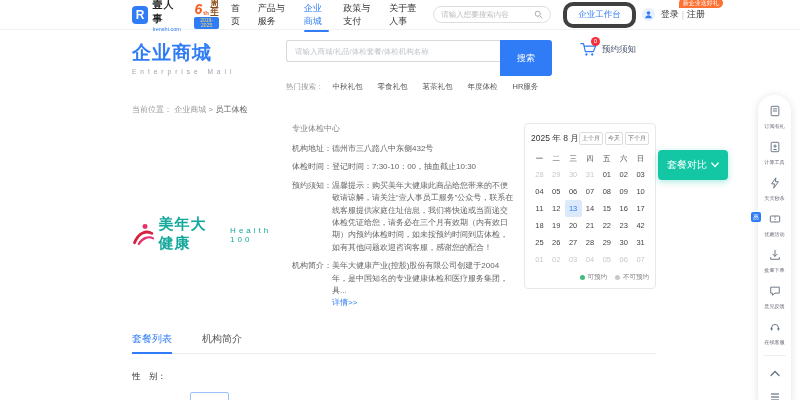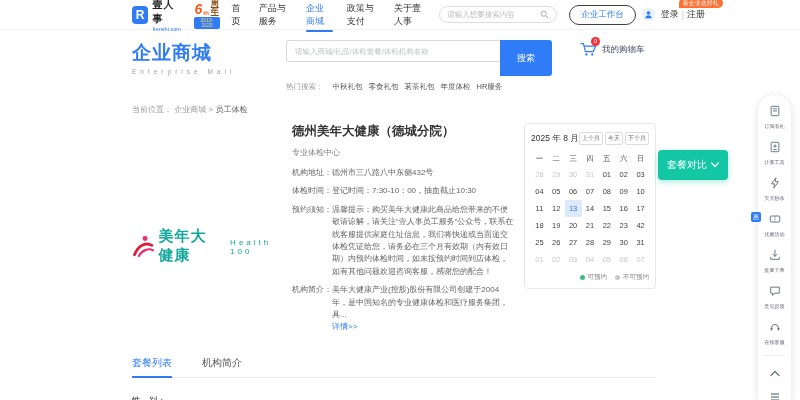--- a/index.html
+++ b/index.html
@@ -19,21 +19,21 @@
   .anniv-small { font-size:8px; color:#8a4a12; font-weight:bold;text-decoration:underline; }
   .anniv-years { display:block; margin-top:1px; background:#2F7CF6; color:#ffd766; font-size:5px; border-radius:2px; padding:1px 3px; }
   .topnav { display:flex; gap:14px; }
   .nav-item { font-size:9px; color:#333; cursor:pointer; position:relative; padding:4px 0; }
   .nav-item.active { color:#2F7CF6; }
   .nav-item.active::after { content:""; position:absolute; left:0; right:0; bottom:0; height:2px; background:#2F7CF6; border-radius:1px; }
   .topsearch { display:flex; align-items:center; width:118px; height:17px; border:1px solid #ddd; border-radius:9px; padding:0 7px; background:#fff; }
   .topsearch input { border:none; outline:none; flex:1; font-size:7.5px; color:#666; min-width:0; }
   .topsearch input::placeholder { color:#bbb; }
   .tb-right { display:flex; align-items:center; gap:6px; margin-left:auto; }
-  .workbench { background:#fff; border:1px solid #404040; color:#2F7CF6; font-size:8.5px; border-radius:10px; padding:3px 11px; cursor:pointer; white-space:nowrap; }
+  .workbench { background:#fff; border:4px solid #404040; color:#2F7CF6; font-size:8.5px; border-radius:10px; padding:3px 11px; cursor:pointer; white-space:nowrap; }
   .avatar { width:13px; height:13px; border-radius:50%; background:#e8f1ff; display:flex; align-items:center; justify-content:center; }
   .auth { position:relative; display:flex; align-items:center; gap:3px; font-size:9px; color:#333; white-space:nowrap; }
   .auth a { color:#333; text-decoration:none; cursor:pointer; }
   .auth .sep { color:#ccc; }
   .promo { position:absolute; top:-10px; left:18px; background:#FF7033; color:#fff; font-size:6px; line-height:1; padding:2px 4px; border-radius:5px 5px 5px 0; white-space:nowrap; }
 
   
   .mallbar { display:flex; align-items:flex-start; margin:10px 0 0 132px; width:540px; }
   .mall-logo { width:152px; }
   .mall-logo-cn { font-size:19px; font-weight:900; color:#2F7CF6; letter-spacing:1px; }
@@ -166,37 +166,37 @@
       <div class="mall-logo-cn">企业商城</div>
       <div class="mall-logo-en">Enterprise Mall</div>
     </div>
     <div class="search-block">
       <div class="search-row">
         <input placeholder="请输入商城/礼品/体检套餐/体检机构名称" style="">
         <button class="search-btn">搜索</button>
       </div>
       <div class="hot-row">
         <span>热门搜索：</span>
-        <span style="display:flex;gap:6px;">
+        <span style="display:flex;gap:15px;">
             <a>中秋礼包</a>
             <a>零食礼包</a>
             <a>茗茶礼包</a>
             <a>年度体检</a>
             <a>HR服务</a>
           </span>
       </div>
     </div>
     <div class="cart">
       <svg width="17" height="15" viewBox="0 0 20 18">
           <path d="M1 2h3l2.2 9.5h9.6L18.5 5H5.3" fill="none" stroke="#2F7CF6" stroke-width="1.4" stroke-linecap="round" stroke-linejoin="round"></path>
           <circle cx="7.5" cy="15" r="1.4" fill="#2F7CF6"></circle>
           <circle cx="14.5" cy="15" r="1.4" fill="#2F7CF6"></circle>
         </svg>
       <span class="cart-badge">0</span>
-      <span class="cart-label">我的购物车</span>
+      <span class="cart-label">预约须知</span>
     </div>
   </div>
 
   <div class="breadcrumb">
     <span>当前位置：</span>
     <a>企业商城</a>
     <span>&gt;</span>
     <span class="cur">员工体检</span>
   </div>
 
@@ -207,21 +207,20 @@
           <circle cx="21" cy="6" r="4" fill="#e5326e"></circle>
           <path d="M4 32 C11 15, 23 12, 32 17" stroke="#d81f3d" stroke-width="4.5" fill="none" stroke-linecap="round"></path>
           <path d="M11 34 C17 24, 27 21, 34 25" stroke="#e5326e" stroke-width="3.5" fill="none" stroke-linecap="round"></path>
         </svg>
         <span class="org-logo-cn">美年大健康</span>
       </div>
       <div class="org-logo-en">Health 100</div>
     </div>
 
     <div class="org-info">
-      <div class="org-title">德州美年大健康（德城分院）</div>
       <div class="org-tag">专业体检中心</div>
       <div class="info-row">
         <span class="info-label">机构地址：</span>
         <span class="info-val">德州市三八路八中东侧432号</span>
       </div>
       <div class="info-row">
         <span class="info-label">体检时间：</span>
         <span class="info-val">登记时间：7:30-10：00，抽血截止10:30</span>
       </div>
       <div class="info-row">

